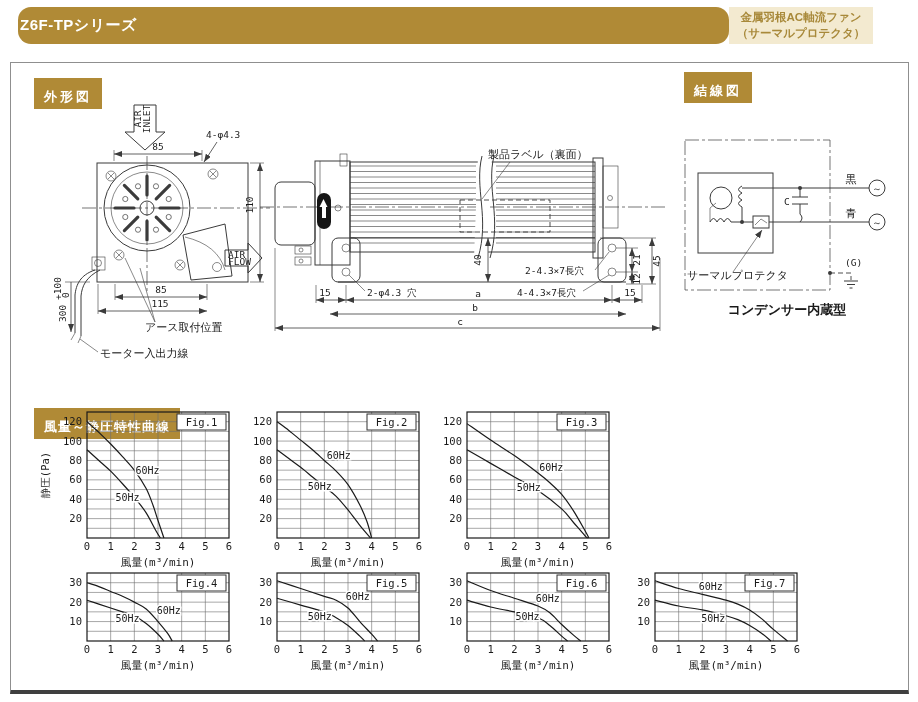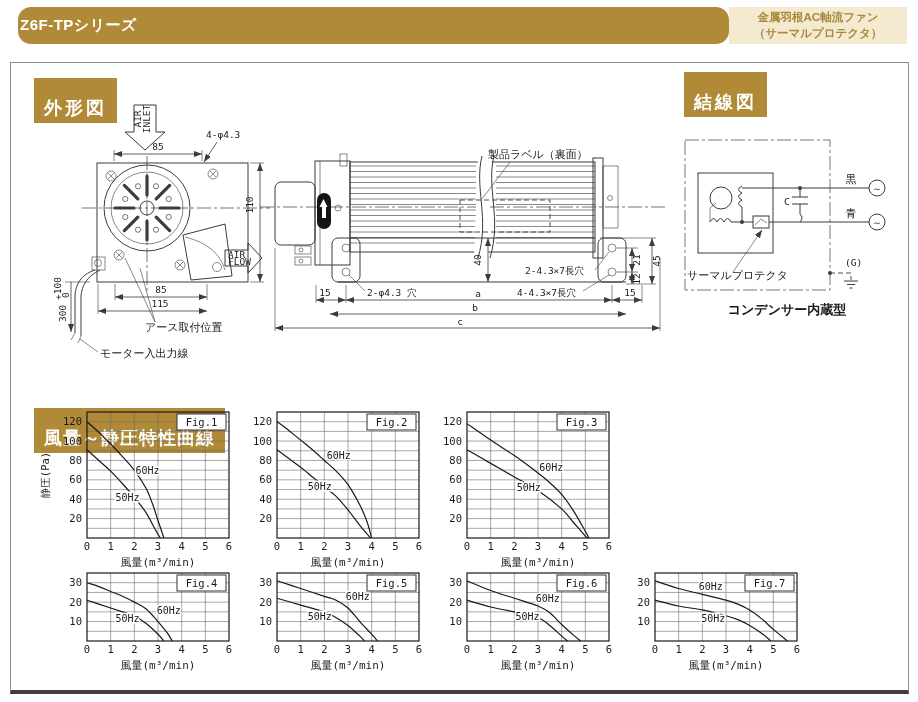--- a/index.html
+++ b/index.html
@@ -2,27 +2,27 @@
 <html><head>
 <meta charset="utf-8">
 <style>
   html,body{margin:0;padding:0;background:#fff;}
   body{width:918px;height:702px;position:relative;overflow:hidden;
        font-family:"Liberation Sans",sans-serif;}
   .abs{position:absolute;}
   .topbar{left:18px;top:7px;width:711px;height:37px;background:#b08a36;
           color:#fff;font-weight:bold;font-size:15px;display:flex;align-items:center;
           padding-left:2px;box-sizing:border-box;letter-spacing:.5px;border-radius:13px;}
-  .topcat{left:729px;top:7px;width:178px;height:37px;background:#f3ead0;
+  .topcat{left:729px;top:7px;width:144px;height:37px;background:#f3ead0;
           color:#a8893a;font-size:11.5px;font-weight:bold;display:flex;flex-direction:column;
           justify-content:center;align-items:center;line-height:1.35;}
   .mainbox{left:10px;top:62px;width:897px;height:627px;background:#fff;
            border:1px solid #8f8f8f;border-bottom:4px solid #3f3f3f;}
-  .badge{background:#b08a36;color:#fff;font-weight:bold;font-size:18px;
-         padding:18px 10px 3px 10px;letter-spacing:3px;}
+  .badge{background:#b08a36;color:#fff;font-weight:bold;font-size:13px;
+         padding:10px 10px 3px 10px;letter-spacing:3px;}
   .badge.long{letter-spacing:1px;}
   .chart{width:200px;}
   svg text{user-select:none;}
   .ln{fill:none;stroke:#3b3b3b;stroke-width:1;}
   .thin{fill:none;stroke:#3b3b3b;stroke-width:.6;}
   .dim{fill:none;stroke:#3b3b3b;stroke-width:.8;}
   .cl{fill:none;stroke:#3b3b3b;stroke-width:.7;stroke-dasharray:14 3 3 3;}
   .dsh{fill:none;stroke:#3b3b3b;stroke-width:.9;stroke-dasharray:5 3;}
   .dt{font:9.5px "DejaVu Sans Mono",monospace;fill:#1a1a1a;}
   .jt{font:11px "Liberation Sans",sans-serif;fill:#1a1a1a;}

